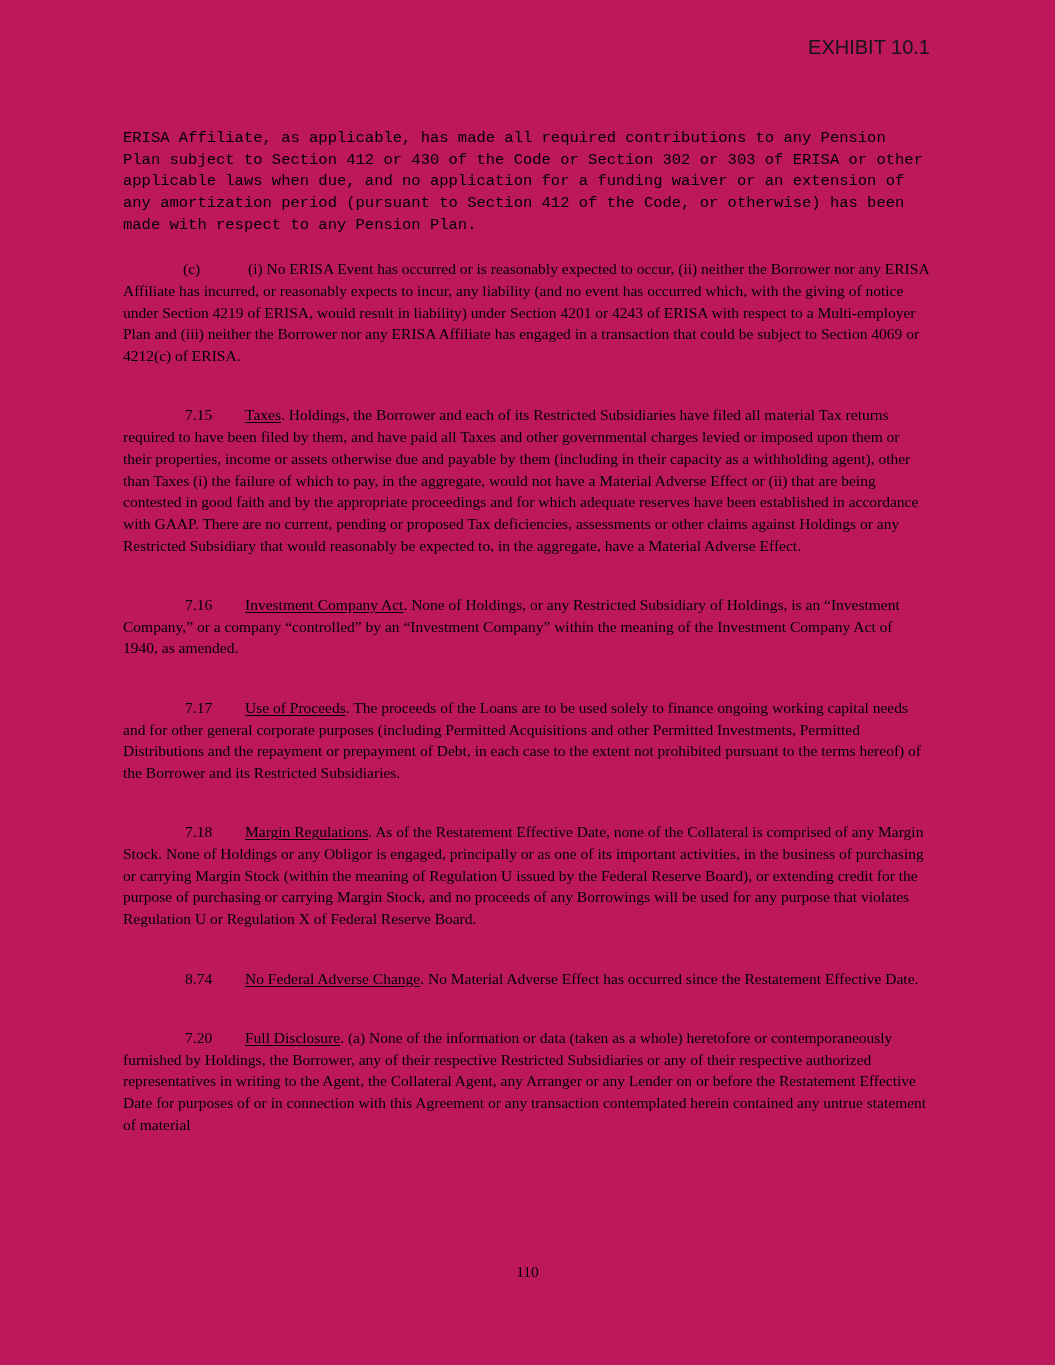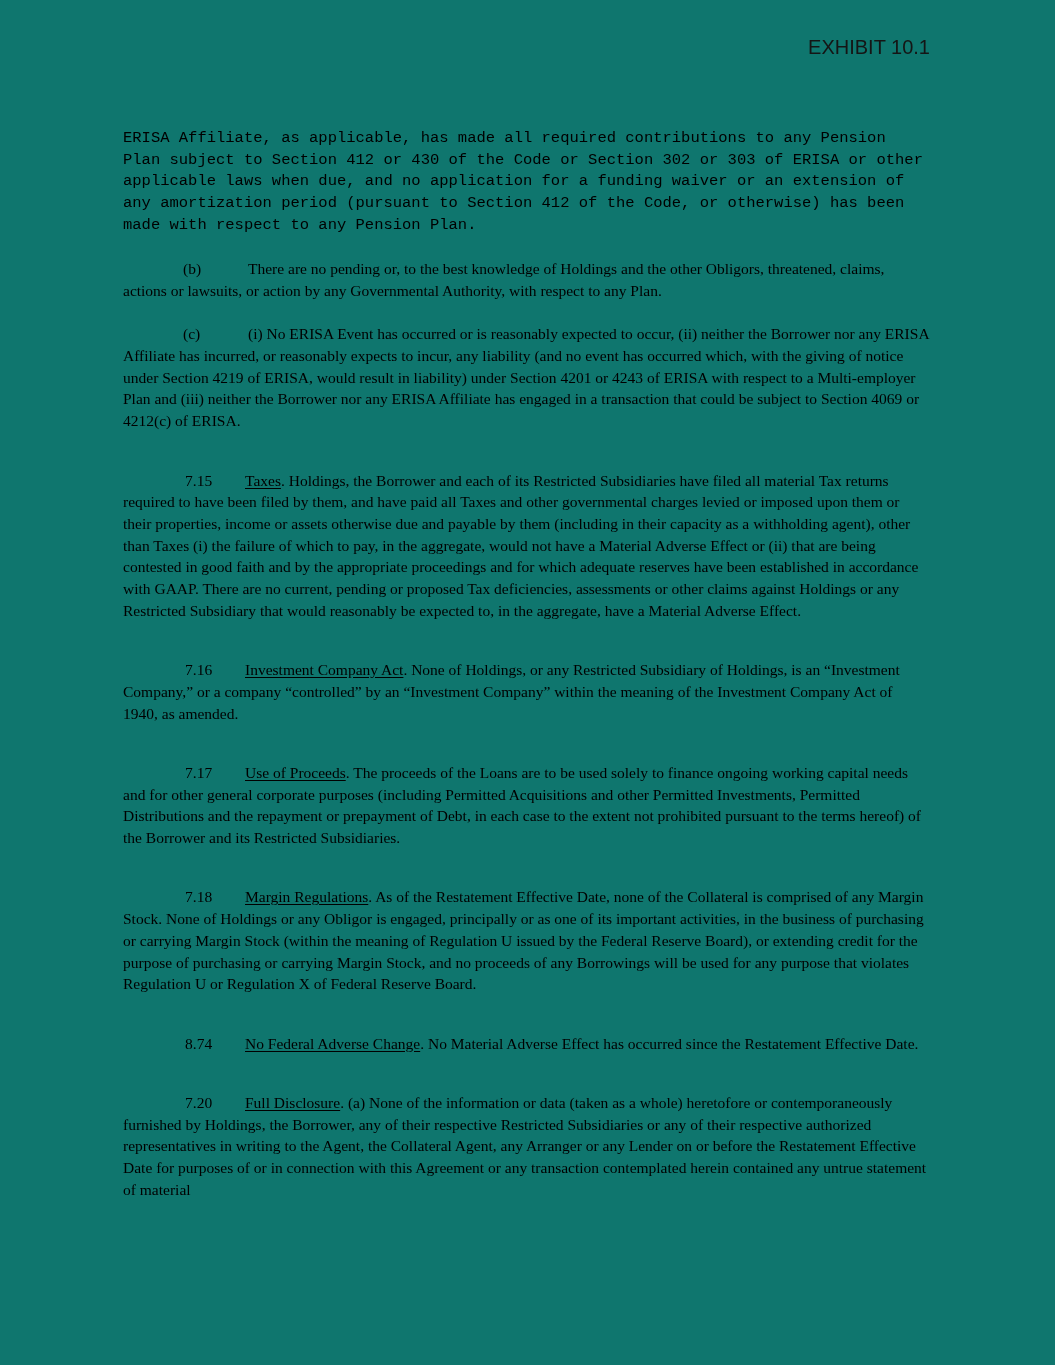--- a/index.html
+++ b/index.html
@@ -5,21 +5,21 @@
   html, body {
     margin: 0;
     padding: 0;
     background: #ffffff;
   }
   .page {
     position: relative;
     width: 1055px;
     height: 1365px;
     box-sizing: border-box;
-    background: #0f766e;
+    background: #be185d;
     color: #000000;
     font-family: "Liberation Serif", "DejaVu Serif", serif;
     font-size: 15.5px;
     line-height: 21.7px;
     padding: 36px 125px 0 123px;
     overflow: hidden;
   }
   .doc-header {
     font-family: "Liberation Sans", "DejaVu Sans", sans-serif;
     font-size: 20px;
@@ -70,30 +70,30 @@
 </style>
 </head>
 <body>
 
 <div class="page">
 
   <div class="doc-header">EXHIBIT 10.1</div>
 
   <p class="para cont">ERISA Affiliate, as applicable, has made all required contributions to any Pension Plan subject to Section 412 or 430 of the Code or Section 302 or 303 of ERISA or other applicable laws when due, and no application for a funding waiver or an extension of any amortization period (pursuant to Section 412 of the Code, or otherwise) has been made with respect to any Pension Plan.</p>
 
-  <p class="para sub"><span class="sub-label">(b)</span><span>There are no pending or, to the best knowledge of Holdings and the other Obligors, threatened, claims, actions or lawsuits, or action by any Governmental Authority, with respect to any Plan.</span></p>
 
   <p class="para sub"><span class="sub-label">(c)</span><span>(i) No ERISA Event has occurred or is reasonably expected to occur, (ii) neither the Borrower nor any ERISA Affiliate has incurred, or reasonably expects to incur, any liability (and no event has occurred which, with the giving of notice under Section 4219 of ERISA, would result in liability) under Section 4201 or 4243 of ERISA with respect to a Multi-employer Plan and (iii) neither the Borrower nor any ERISA Affiliate has engaged in a transaction that could be subject to Section 4069 or 4212(c) of ERISA.</span></p>
 
   <p class="para section"><span class="sec-num">7.15</span><span class="sec-title">Taxes</span><span>.  Holdings, the Borrower and each of its Restricted Subsidiaries have filed all material Tax returns required to have been filed by them, and have paid all Taxes and other governmental charges levied or imposed upon them or their properties, income or assets otherwise due and payable by them (including in their capacity as a withholding agent), other than Taxes (i) the failure of which to pay, in the aggregate, would not have a Material Adverse Effect or (ii) that are being contested in good faith and by the appropriate proceedings and for which adequate reserves have been established in accordance with GAAP.  There are no current, pending or proposed Tax deficiencies, assessments or other claims against Holdings or any Restricted Subsidiary that would reasonably be expected to, in the aggregate, have a Material Adverse Effect.</span></p>
 
   <p class="para section"><span class="sec-num">7.16</span><span class="sec-title">Investment Company Act</span><span>.  None of Holdings, or any Restricted Subsidiary of Holdings, is an “Investment Company,” or a company “controlled” by an “Investment Company” within the meaning of the Investment Company Act of 1940, as amended.</span></p>
 
   <p class="para section"><span class="sec-num">7.17</span><span class="sec-title">Use of Proceeds</span><span>.  The proceeds of the Loans are to be used solely to finance ongoing working capital needs and for other general corporate purposes (including Permitted Acquisitions and other Permitted Investments, Permitted Distributions and the repayment or prepayment of Debt, in each case to the extent not prohibited pursuant to the terms hereof) of the Borrower and its Restricted Subsidiaries.</span></p>
 
   <p class="para section"><span class="sec-num">7.18</span><span class="sec-title">Margin Regulations</span><span>.  As of the Restatement Effective Date, none of the Collateral is comprised of any Margin Stock.  None of Holdings or any Obligor is engaged, principally or as one of its important activities, in the business of purchasing or carrying Margin Stock (within the meaning of Regulation U issued by the Federal Reserve Board), or extending credit for the purpose of purchasing or carrying Margin Stock, and no proceeds of any Borrowings will be used for any purpose that violates Regulation U or Regulation X of Federal Reserve Board.</span></p>
 
   <p class="para section"><span class="sec-num">8.74</span><span class="sec-title">No Federal Adverse Change</span><span>.  No Material Adverse Effect has occurred since the Restatement Effective Date.</span></p>
 
   <p class="para section"><span class="sec-num">7.20</span><span class="sec-title">Full Disclosure</span><span>.  (a) None of the information or data (taken as a whole) heretofore or contemporaneously furnished by Holdings, the Borrower, any of their respective Restricted Subsidiaries or any of their respective authorized representatives in writing to the Agent, the Collateral Agent, any Arranger or any Lender on or before the Restatement Effective Date for purposes of or in connection with this Agreement or any transaction contemplated herein contained any untrue statement of material</span></p>
 
+  <div class="page-number">110</div>
 
 </div>
 
 </body></html>

